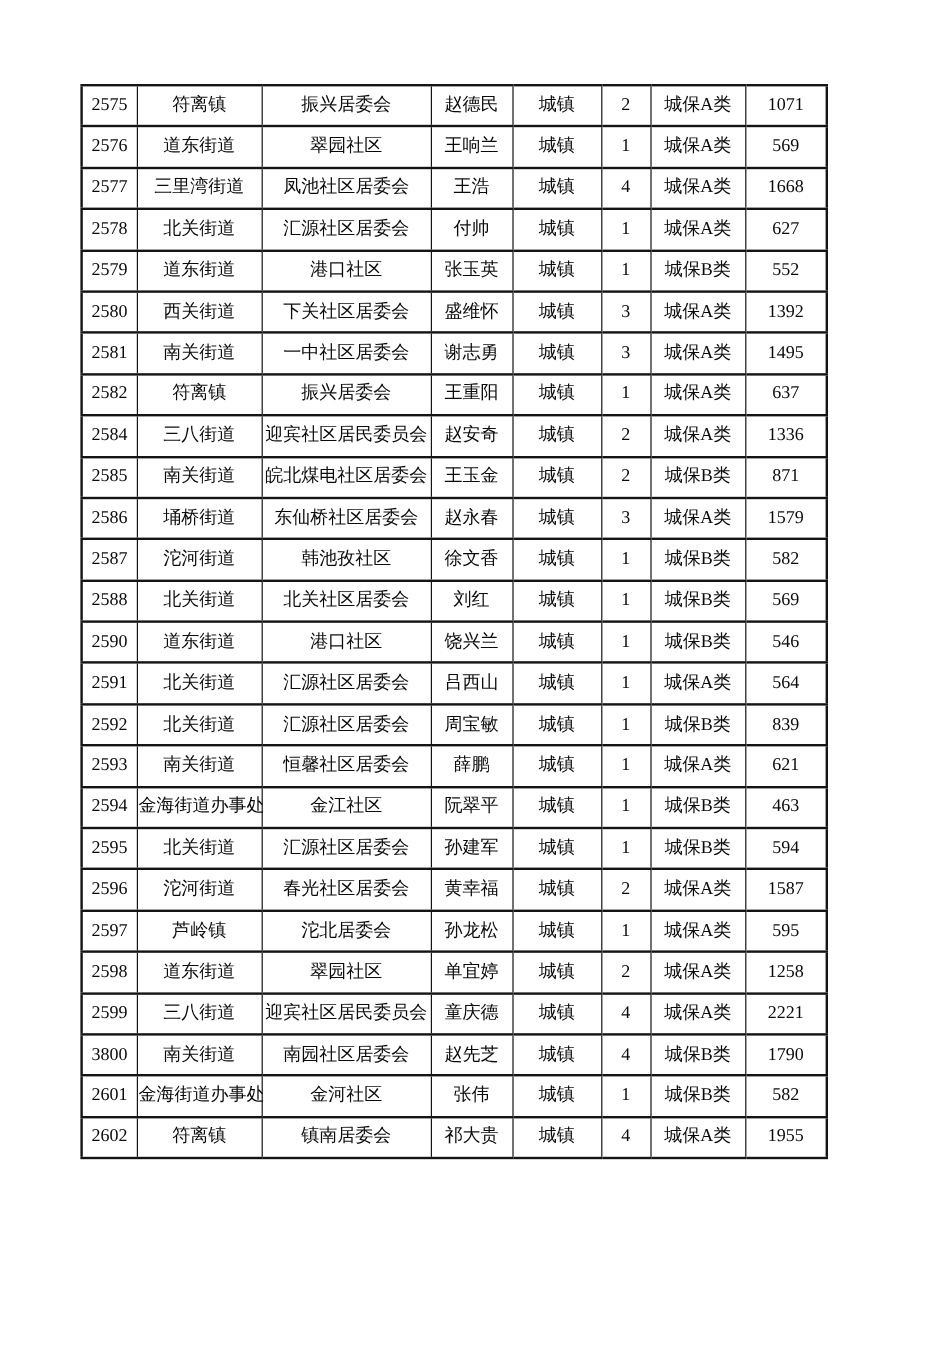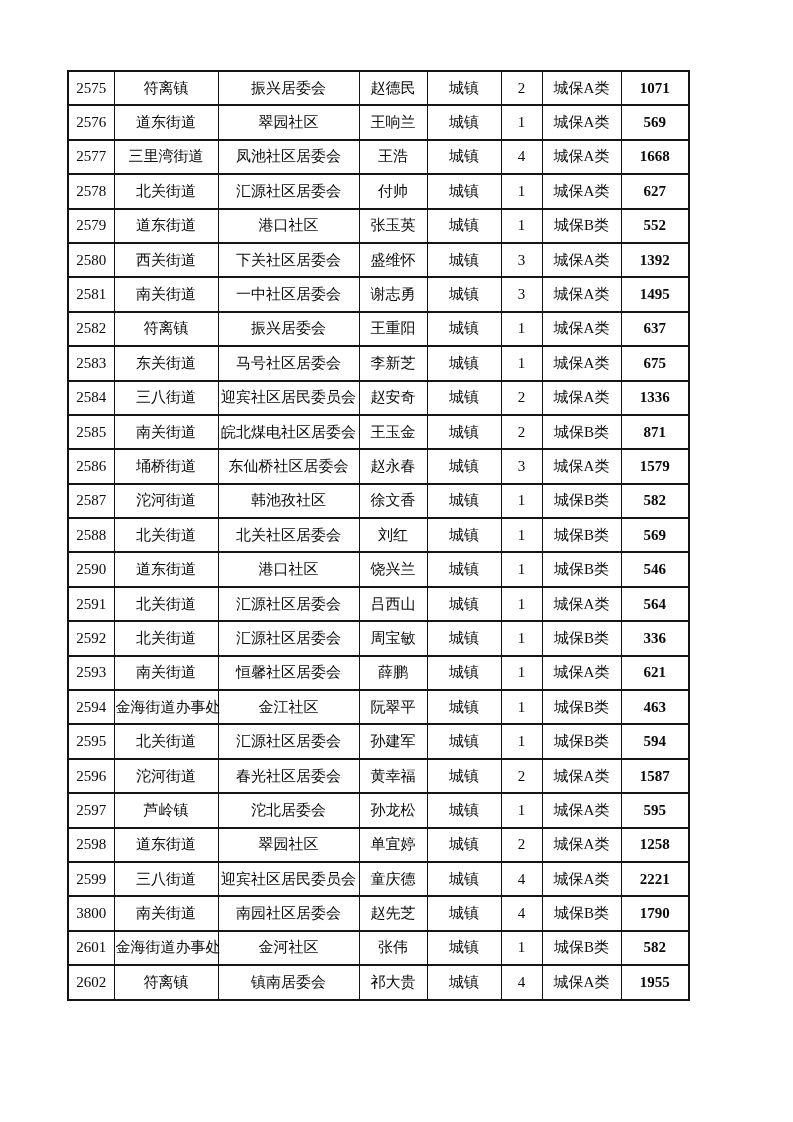--- a/index.html
+++ b/index.html
@@ -37,21 +37,21 @@
     text-align: center;
     vertical-align: middle;
     font-size: 15px;
     line-height: 1;
     color: #0a0a0a;
     white-space: nowrap;
     overflow: visible;
   }
   td.c-id     { font-size: 14.5px; }
   td.c-count  { font-size: 14.5px; }
-  td.c-amount { font-size: 14.5px; font-weight: bold; }
+  td.c-amount { font-size: 14.5px; }
 </style>
 </head>
 <body>
 
 <div class="page">
   <table class="roster">
     <colgroup>
       <col style="width:46px">
       <col style="width:104px">
       <col style="width:141px">
@@ -136,30 +136,20 @@
       <td class="c-id">2582</td>
       <td class="c-street">符离镇</td>
       <td class="c-community">振兴居委会</td>
       <td class="c-name">王重阳</td>
       <td class="c-type">城镇</td>
       <td class="c-count">1</td>
       <td class="c-category">城保A类</td>
       <td class="c-amount">637</td>
     </tr>
         <tr>
-      <td class="c-id">2583</td>
-      <td class="c-street">东关街道</td>
-      <td class="c-community">马号社区居委会</td>
-      <td class="c-name">李新芝</td>
-      <td class="c-type">城镇</td>
-      <td class="c-count">1</td>
-      <td class="c-category">城保A类</td>
-      <td class="c-amount">675</td>
-    </tr>
-        <tr>
       <td class="c-id">2584</td>
       <td class="c-street">三八街道</td>
       <td class="c-community">迎宾社区居民委员会</td>
       <td class="c-name">赵安奇</td>
       <td class="c-type">城镇</td>
       <td class="c-count">2</td>
       <td class="c-category">城保A类</td>
       <td class="c-amount">1336</td>
     </tr>
         <tr>
@@ -223,21 +213,21 @@
       <td class="c-amount">564</td>
     </tr>
         <tr>
       <td class="c-id">2592</td>
       <td class="c-street">北关街道</td>
       <td class="c-community">汇源社区居委会</td>
       <td class="c-name">周宝敏</td>
       <td class="c-type">城镇</td>
       <td class="c-count">1</td>
       <td class="c-category">城保B类</td>
-      <td class="c-amount">336</td>
+      <td class="c-amount">839</td>
     </tr>
         <tr>
       <td class="c-id">2593</td>
       <td class="c-street">南关街道</td>
       <td class="c-community">恒馨社区居委会</td>
       <td class="c-name">薛鹏</td>
       <td class="c-type">城镇</td>
       <td class="c-count">1</td>
       <td class="c-category">城保A类</td>
       <td class="c-amount">621</td>

